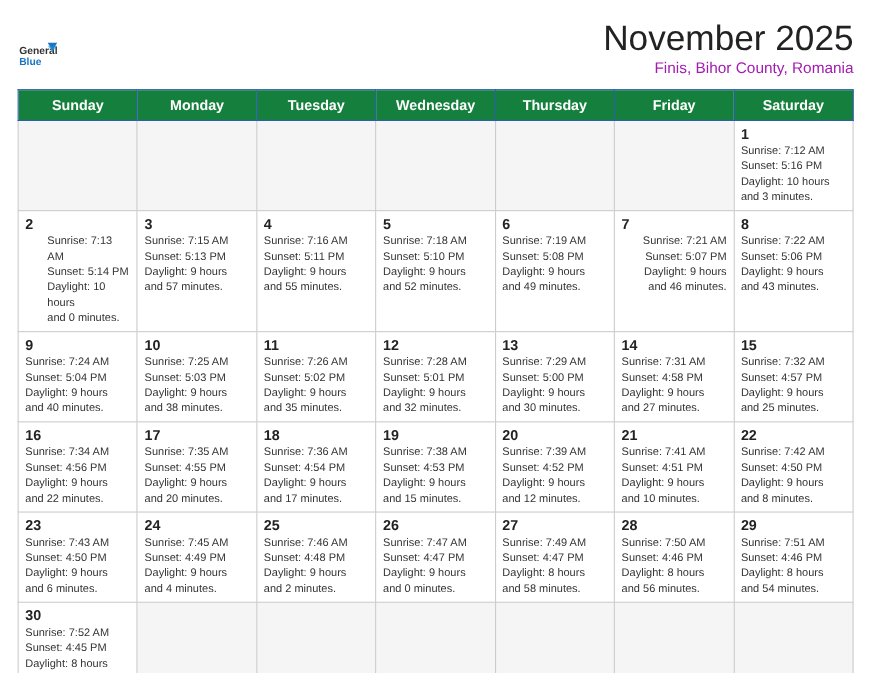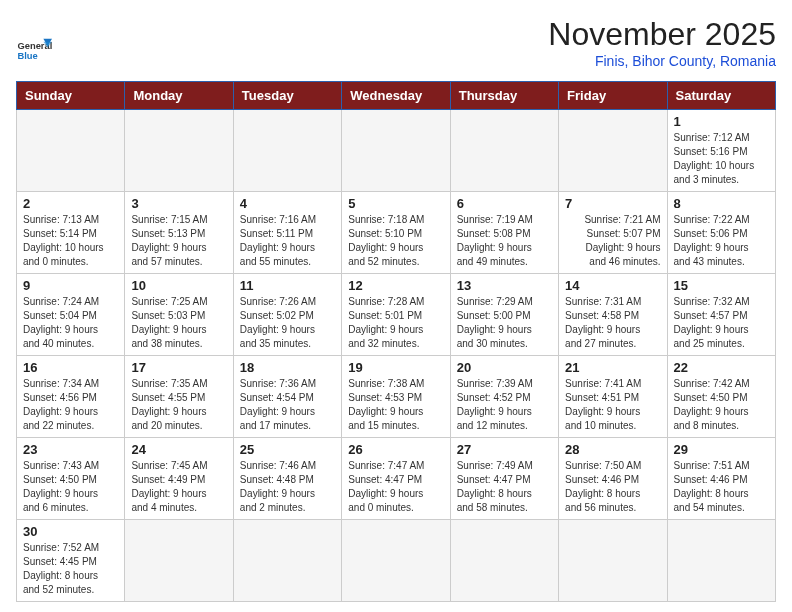--- a/index.html
+++ b/index.html
@@ -28,34 +28,34 @@
     .title-area {
       text-align: right;
     }
     .month-title {
       font-size: 32px;
       font-weight: 300;
       color: #222;
     }
     .subtitle {
       font-size: 14px;
-      color: #1d4ed8;
+      color: #a21caf;
     }
     .calendar {
       width: 100%;
       border-collapse: collapse;
       border: 1px solid #ccc;
     }
     .calendar th {
-      background: #7f1d1d;
+      background: #15803d;
       color: #fff;
       font-size: 13px;
       font-weight: bold;
       padding: 6px 8px;
-      text-align: left;
+      text-align: center;
       border: 1px solid #2b5fad;
     }
     .calendar td {
       border: 1px solid #ccc;
       vertical-align: top;
       padding: 4px 6px;
       width: calc(100% / 7);
       min-height: 80px;
       background: #fff;
     }
@@ -122,21 +122,21 @@
           <div class="day-number">1</div>
           <div class="day-info" style="white-space: pre-line;">Sunrise: 7:12 AM
 Sunset: 5:16 PM
 Daylight: 10 hours
 and 3 minutes.</div>
         </td>
       </tr>
       <tr class="week-row">
         <td>
           <div class="day-number">2</div>
-          <div class="day-info" style="white-space: pre-line;">Sunrise: 7:13 AM
+          <div class="day-info" style="white-space: pre-line; margin-left: 20px;">Sunrise: 7:13 AM
 Sunset: 5:14 PM
 Daylight: 10 hours
 and 0 minutes.</div>
         </td>
         <td>
           <div class="day-number">3</div>
           <div class="day-info" style="white-space: pre-line;">Sunrise: 7:15 AM
 Sunset: 5:13 PM
 Daylight: 9 hours
 and 57 minutes.</div>

